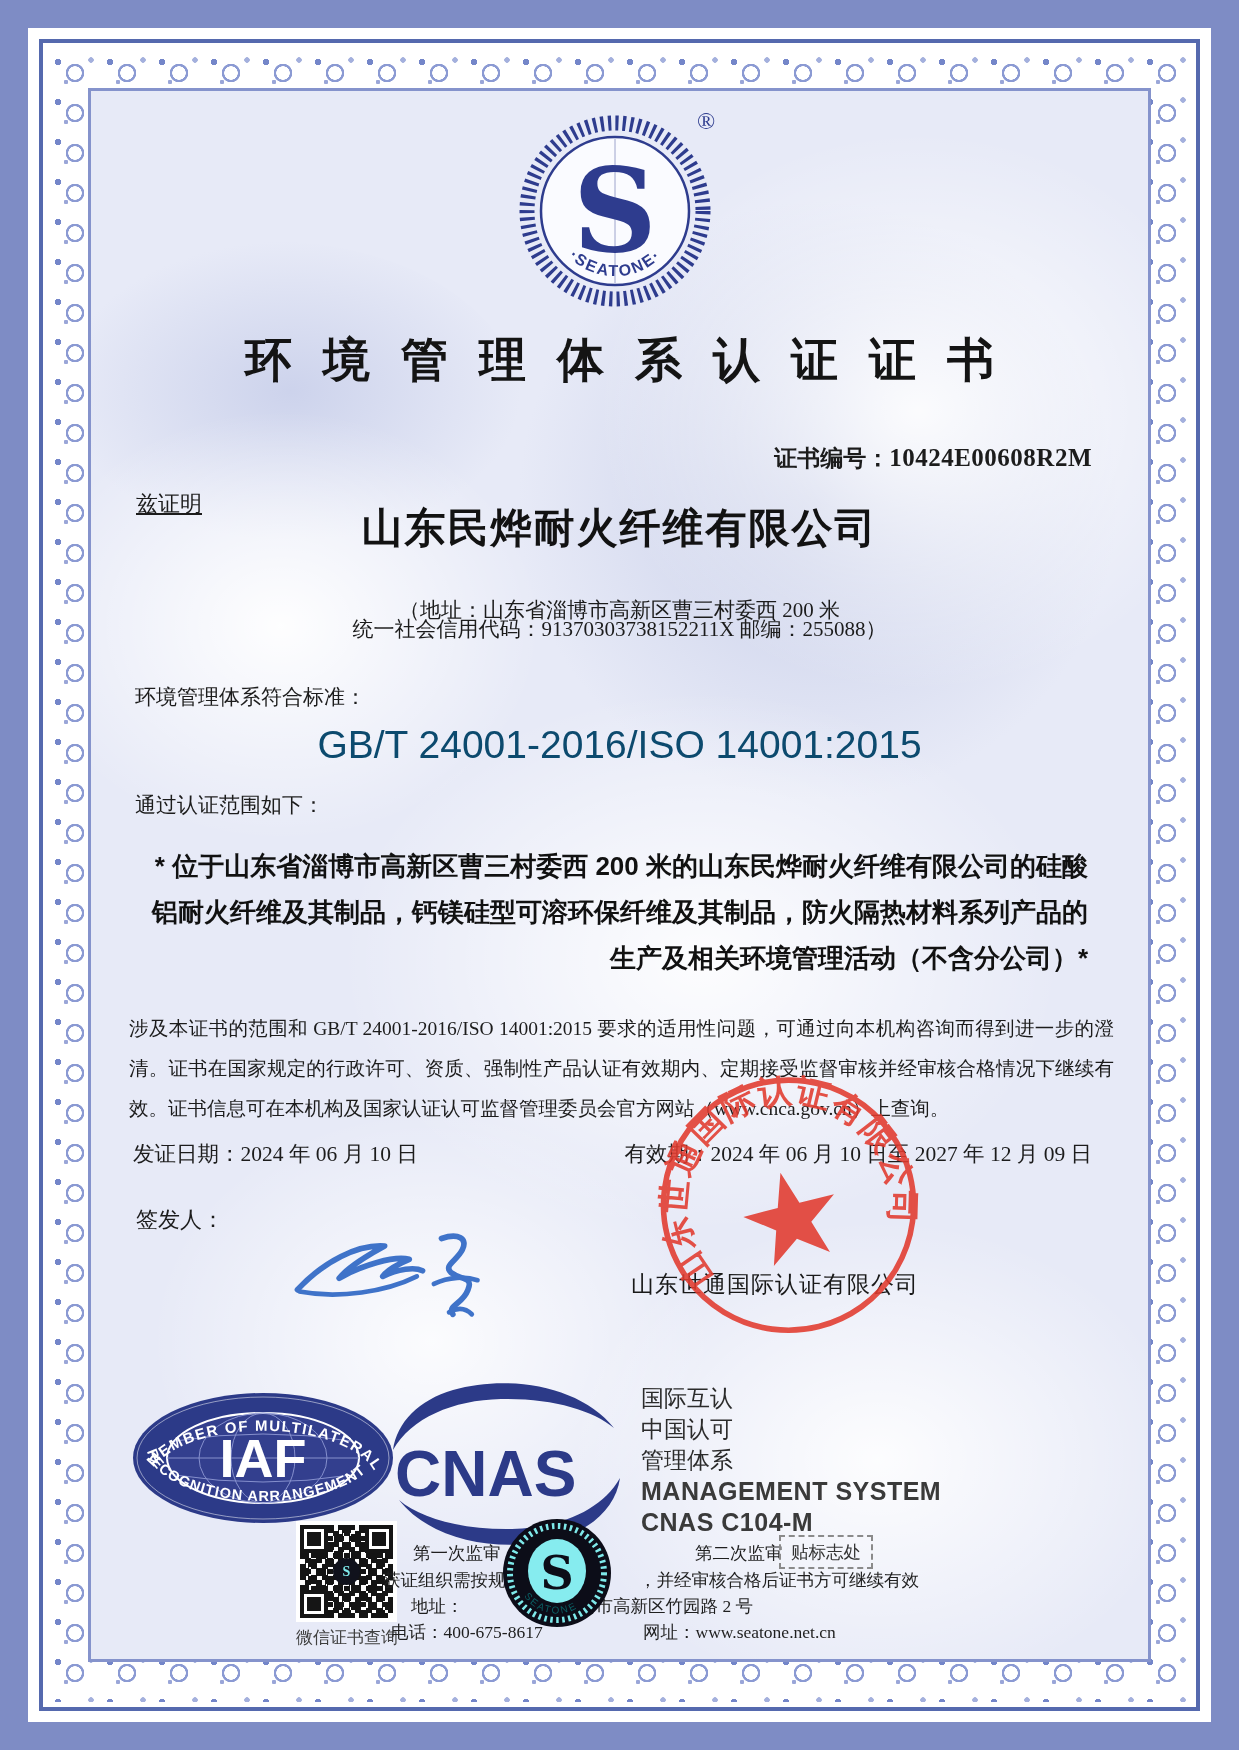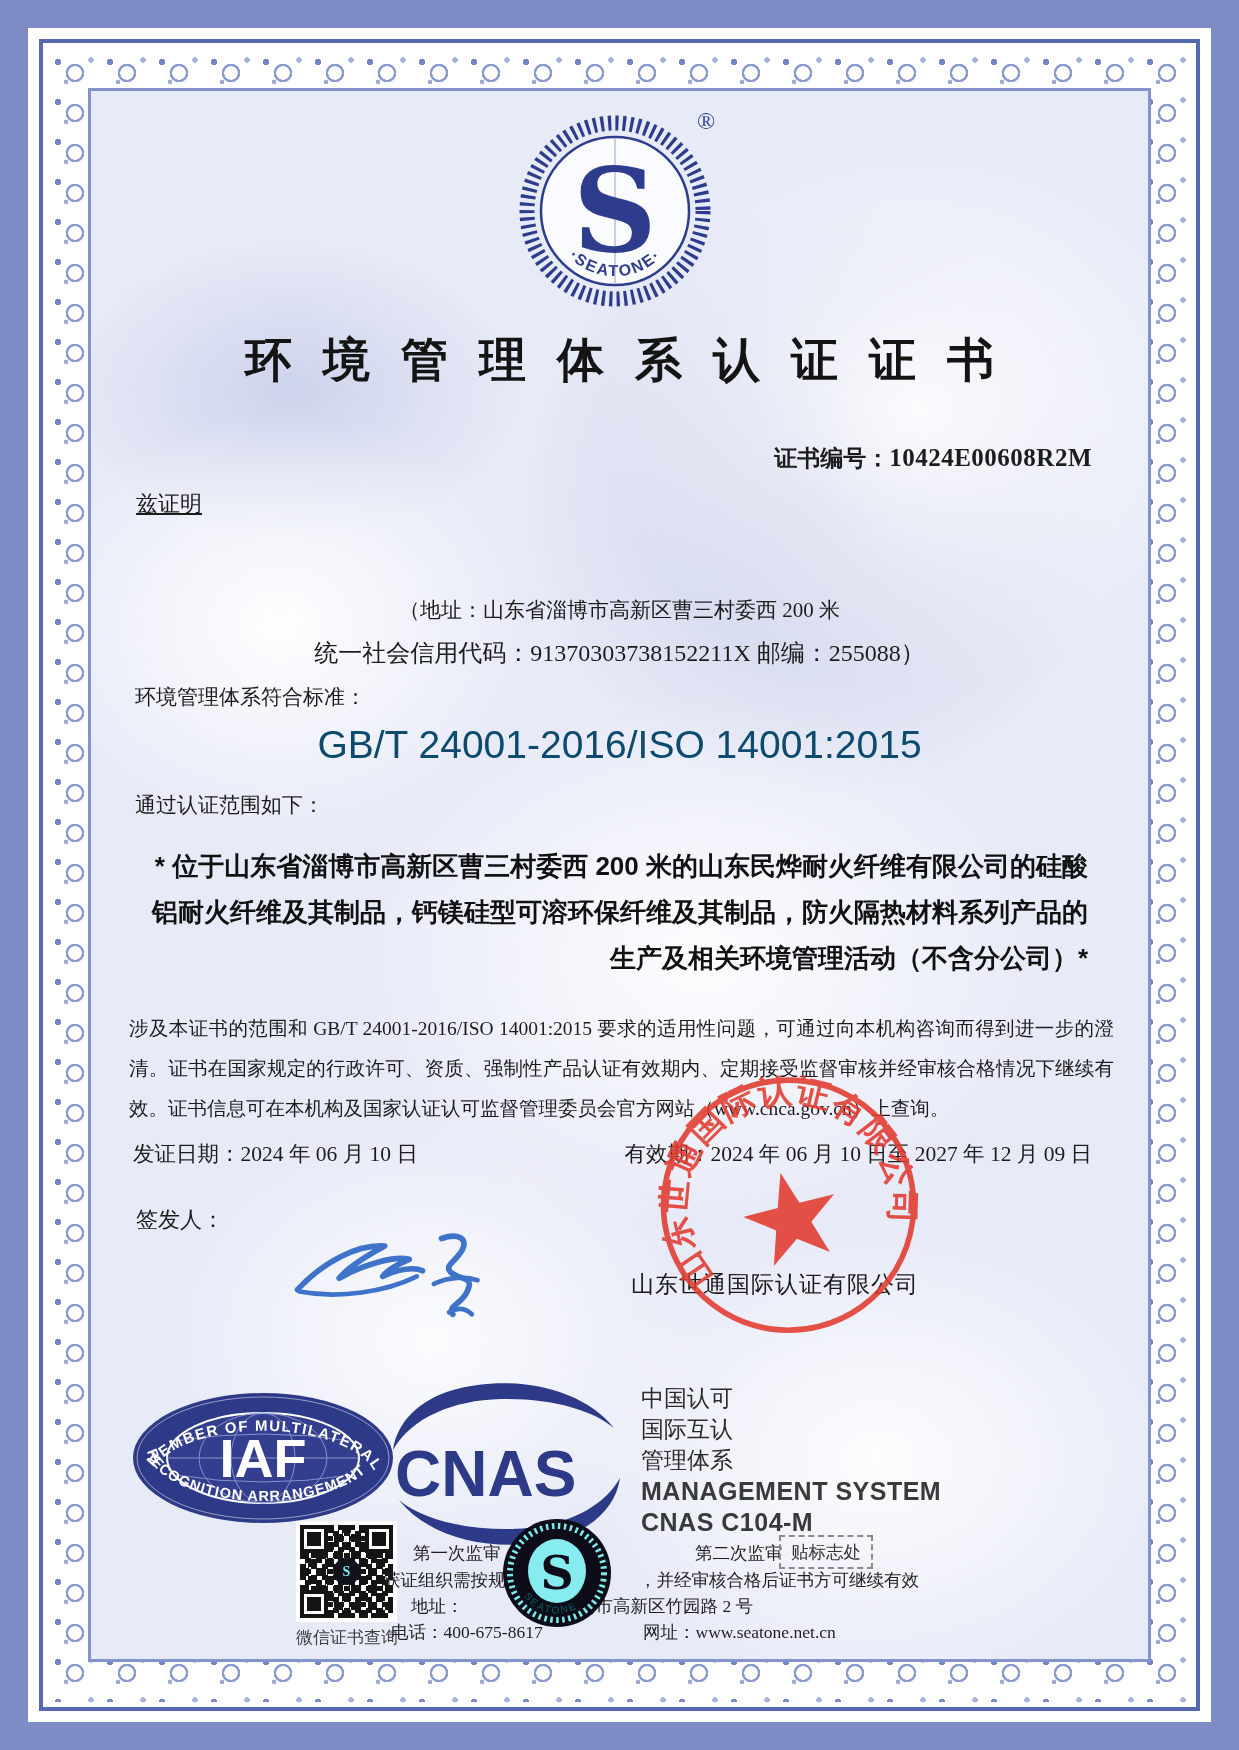--- a/index.html
+++ b/index.html
@@ -30,21 +30,21 @@
   .abs{position:absolute;}
   .center{left:0;right:0;text-align:center;}
 
   .top-logo{left:0;right:0;top:10px;display:flex;justify-content:center;}
   .title{top:238px;font-size:47px;font-weight:bold;color:#141414;letter-spacing:.66em;padding-left:.66em;}
   .certno{top:352px;right:56px;font-size:23px;font-weight:bold;}
   .certno .num{font-size:25px;letter-spacing:.5px;}
   .hereby{top:398px;left:45px;font-size:22px;text-decoration:underline;}
   .company{top:410px;font-size:41px;font-weight:bold;font-family:"Liberation Sans","DejaVu Sans",sans-serif;letter-spacing:2px;color:#121212;}
   .addr1{top:505px;font-size:21px;}
-  .addr2{top:546px;font-size:24px;}
+  .addr2{top:524px;font-size:21px;}
   .lbl-std{top:592px;left:44px;font-size:21px;}
   .standard{top:632px;font-size:39px;font-family:"Liberation Sans","DejaVu Sans",sans-serif;color:#0c4a6e;}
   .lbl-scope{top:700px;left:44px;font-size:21px;font-family:Liberation Mono, monospace;}
   .scope{top:752px;left:60px;right:60px;text-align:right;font-size:26px;font-weight:bold;
     font-family:"Liberation Sans","DejaVu Sans",sans-serif;line-height:46px;color:#111;}
   .notes{top:918px;left:38px;right:34px;font-size:19.5px;line-height:40px;text-align:justify;}
   .dates{top:1048px;left:42px;right:56px;display:flex;justify-content:space-between;font-size:21.5px;}
   .signer{top:1114px;left:45px;font-size:22px;}
   .sig{left:200px;top:1138px;}
   .issuer{left:540px;top:1178px;font-size:23px;color:#191919;z-index:1;letter-spacing:1px;}
@@ -111,20 +111,21 @@
       </div>
 
       <div class="abs center title">环境管理体系认证证书</div>
 
       <div class="abs certno">
         <span>证书编号：</span><span class="num">10424E00608R2M</span>
       </div>
 
       <div class="abs hereby">兹证明</div>
 
+      <div class="abs center company">山东民烨耐火纤维有限公司</div>
       <div class="abs center addr1">（地址：山东省淄博市高新区曹三村委西 200 米</div>
       <div class="abs center addr2">统一社会信用代码：91370303738152211X 邮编：255088）</div>
 
       <div class="abs lbl-std">环境管理体系符合标准：</div>
       <div class="abs center standard">GB/T 24001-2016/ISO 14001:2015</div>
 
       <div class="abs lbl-scope">通过认证范围如下：</div>
       <div class="abs scope">* 位于山东省淄博市高新区曹三村委西 200 米的山东民烨耐火纤维有限公司的硅酸铝耐火纤维及其制品，钙镁硅型可溶环保纤维及其制品，防火隔热材料系列产品的生产及相关环境管理活动（不含分公司）*</div>
 
       <div class="abs notes">涉及本证书的范围和 GB/T 24001-2016/ISO 14001:2015 要求的适用性问题，可通过向本机构咨询而得到进一步的澄清。证书在国家规定的行政许可、资质、强制性产品认证有效期内、定期接受监督审核并经审核合格情况下继续有效。证书信息可在本机构及国家认证认可监督管理委员会官方网站（www.cnca.gov.cn）上查询。</div>
@@ -183,22 +184,22 @@
         </text>
       </svg>
 
       <svg class="abs cnas" width="235" height="185" viewBox="0 0 235 185">
         <path d="M225 54 C192 12 120 0 64 16 C30 26 8 48 4 76 C22 44 64 26 112 25 C162 24 204 36 225 54 Z" fill="#2c3a88"></path>
         <text x="6" y="122" font-size="64" font-weight="bold" fill="#2c3a88" font-family="'Liberation Sans',sans-serif">CNAS</text>
         <path d="M10 126 C43 168 115 180 171 164 C205 154 227 132 231 104 C213 136 171 154 123 155 C73 156 31 144 10 126 Z" fill="#2c3a88"></path>
       </svg>
 
       <div class="abs cnas-block">
+        <div class="zh">国际互认</div>
         <div class="zh">中国认可</div>
-        <div class="zh">国际互认</div>
         <div class="zh">管理体系</div>
         <div class="en">MANAGEMENT SYSTEM</div>
         <div class="en">CNAS C104-M</div>
       </div>
 
       <div class="abs qr">
         <div class="fp tl"></div>
         <div class="fp tr"></div>
         <div class="fp bl"></div>
         <div class="qr-center">

